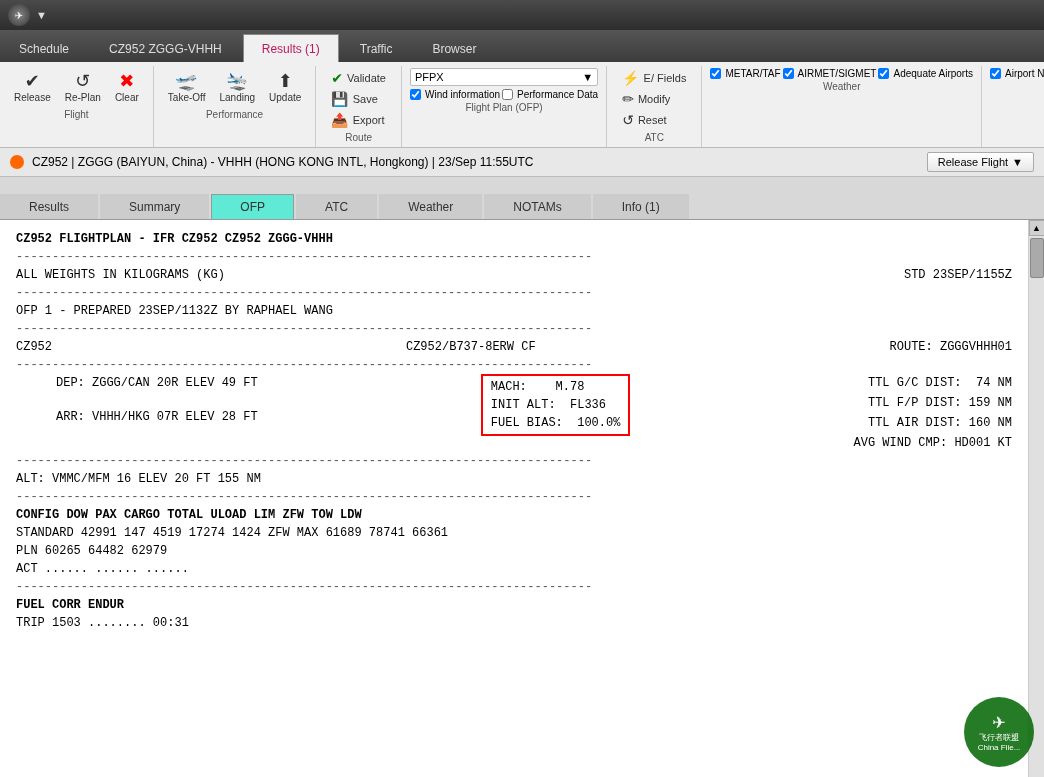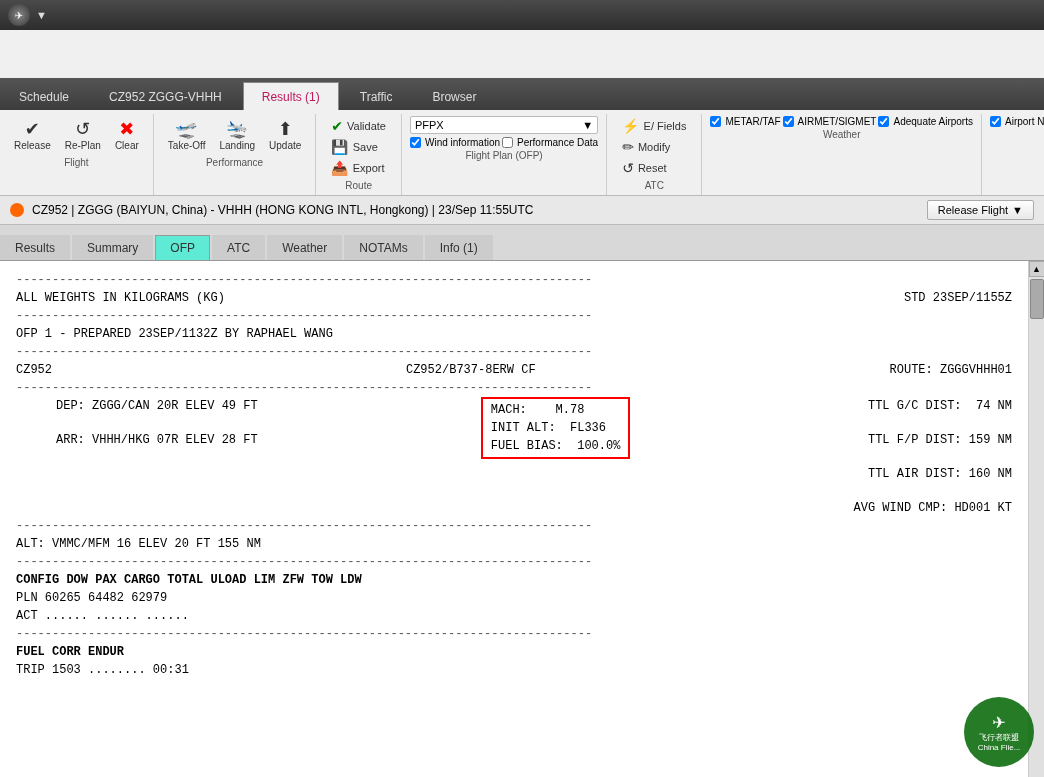--- a/index.html
+++ b/index.html
@@ -24,21 +24,20 @@
     }
     .title-bar-text { font-size: 11px; color: #ddd; }
 
     
     .tab-bar {
       background: linear-gradient(to bottom, #555, #3c3c3c);
       height: 32px;
       display: flex;
       align-items: flex-end;
       padding: 0 0;
-      margin-top: 48px;
     }
     .tab {
       padding: 6px 18px;
       font-size: 12px;
       color: #ddd;
       cursor: pointer;
       border: 1px solid transparent;
       border-bottom: none;
       margin-right: 2px;
       background: transparent;
@@ -163,29 +162,29 @@
       border-radius: 2px;
     }
 
     
     .content-tabs {
       background: #d8d8d8;
       display: flex;
       border-bottom: 1px solid #999;
     }
     .content-tab {
-      padding: 5px 14px;
+      padding: 5px 28px;
       font-size: 12px;
       cursor: pointer;
       border: 1px solid transparent;
       border-bottom: none;
       background: #ccc;
       color: #333;
       margin-right: 2px;
-      margin-top: 10px;
+      margin-top: 17px;
     }
     .content-tab.active {
       background: #5eead4;
       border-color: #999;
       border-bottom-color: white;
       text-align: center;
     }
 
     
     .main-content {
@@ -410,20 +409,21 @@
   <div class="content-tab">Summary</div>
   <div class="content-tab active">OFP</div>
   <div class="content-tab">ATC</div>
   <div class="content-tab">Weather</div>
   <div class="content-tab">NOTAMs</div>
   <div class="content-tab">Info (1)</div>
 </div>
 
 <div class="main-content">
   <div class="ofp-content">
+    <div style="font-weight:bold;">CZ952 FLIGHTPLAN - IFR  CZ952  CZ952  ZGGG-VHHH</div>
     <div style="color:#555;">--------------------------------------------------------------------------------</div>
     <div style="display:flex; justify-content:space-between;">
       <span>ALL WEIGHTS IN KILOGRAMS (KG)</span>
       <span>STD 23SEP/1155Z</span>
     </div>
     <div style="color:#555;">--------------------------------------------------------------------------------</div>
     <div>OFP 1 - PREPARED 23SEP/1132Z BY RAPHAEL WANG</div>
     <div style="color:#555;">--------------------------------------------------------------------------------</div>
     <div style="display:flex; justify-content:space-between;">
       <span>CZ952</span>
@@ -446,40 +446,41 @@
         </div>
         <div>
           <span>INIT ALT:</span>&nbsp;
           <span>FL336</span>
         </div>
         <div>
           <span>FUEL BIAS:</span>&nbsp;
           <span>100.0%</span>
         </div>
       </div>
-      <div style="display:flex; flex-direction:column; gap:16px; text-align:right;">
+      <div style="display:flex; flex-direction:column; gap:2px; text-align:right;">
         <span>
           <span>TTL G/C DIST:</span>&nbsp;&nbsp;<span>74 NM</span>
         </span>
         <span>
           <span>TTL F/P DIST:</span>&nbsp;<span>159 NM</span>
         </span>
         <span>
           <span>TTL AIR DIST:</span>&nbsp;<span>160 NM</span>
         </span>
         <span>
           <span>AVG WIND CMP:</span>&nbsp;<span>HD001 KT</span>
         </span>
       </div>
     </div>
 
     <div style="color:#555;">--------------------------------------------------------------------------------</div>
     <div>ALT: VMMC/MFM 16     ELEV  20 FT   155 NM</div>
     <div style="color:#555;">--------------------------------------------------------------------------------</div>
     <div style="font-weight:bold;">CONFIG    DOW    PAX    CARGO    TOTAL    ULOAD LIM          ZFW     TOW     LDW</div>
+    <div>STANDARD  42991  147    4519     17274    1424  ZFW   MAX  61689   78741   66361</div>
     <div>                                                      PLN  60265   64482   62979</div>
     <div>                                                      ACT  ......  ......  ......</div>
     <div style="color:#555;">--------------------------------------------------------------------------------</div>
     <div style="font-weight:bold;">          FUEL    CORR    ENDUR</div>
     <div>TRIP      1503    ........  00:31</div>
   </div>
 
   <div class="scrollbar">
     <div class="scroll-arrow">▲</div>
     <div class="scroll-thumb"></div>

